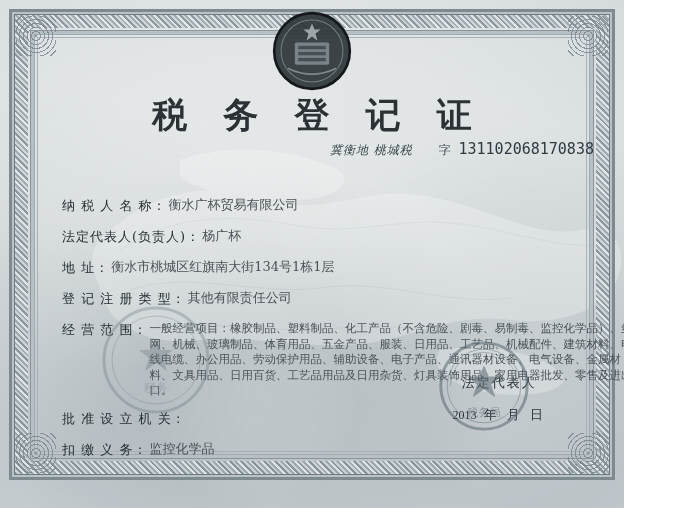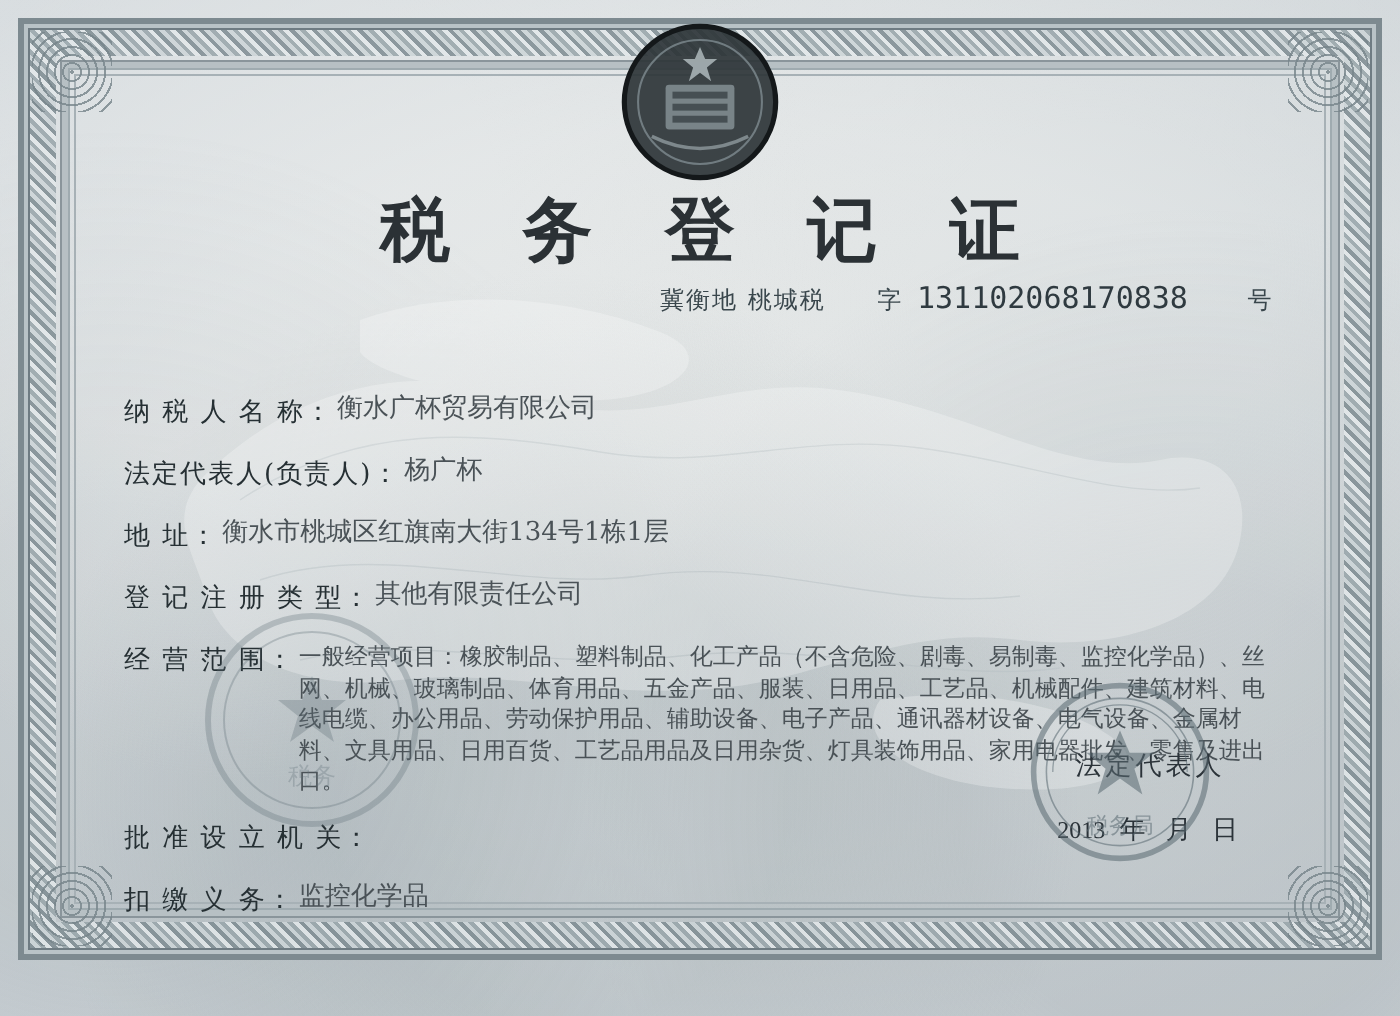--- a/index.html
+++ b/index.html
@@ -9,21 +9,21 @@
   }
   body {
     width: 700px;
     height: 508px;
     overflow: hidden;
     font-family: "DejaVu Sans", sans-serif;
   }
 
   #cert {
     position: relative;
-    width: 700px;
+    width: 624px;
     height: 508px;
     background:
       radial-gradient(ellipse 520px 330px at 52% 48%, rgba(232,236,238,0.0) 0%, rgba(214,220,224,0.35) 55%, rgba(196,204,210,0.55) 100%),
       linear-gradient(155deg, #f2f3f2 0%, #e9ebea 30%, #dfe3e3 60%, #e6e8e7 100%);
     overflow: hidden;
   }
 
   
   #cert::before {
     content: "";
@@ -124,21 +124,21 @@
   .serial-row {
     position: absolute;
     top: 140px;
     left: 330px;
     z-index: 6;
     font-size: 12px;
     color: #39464c;
     font-family: "DejaVu Serif", serif;
     white-space: nowrap;
   }
-  .serial-row .lab { letter-spacing: 1px; }
+  .serial-row .lab { letter-spacing: 1px; font-style: italic; }
   .serial-row .zi { margin-left: 22px; }
   .serial-row .num {
     font-family: "DejaVu Sans Mono", monospace;
     font-size: 15px;
     letter-spacing: 0;
     margin-left: 4px;
     color: #2f3a40;
   }
   .serial-row .hao { margin-left: 26px; }
 

